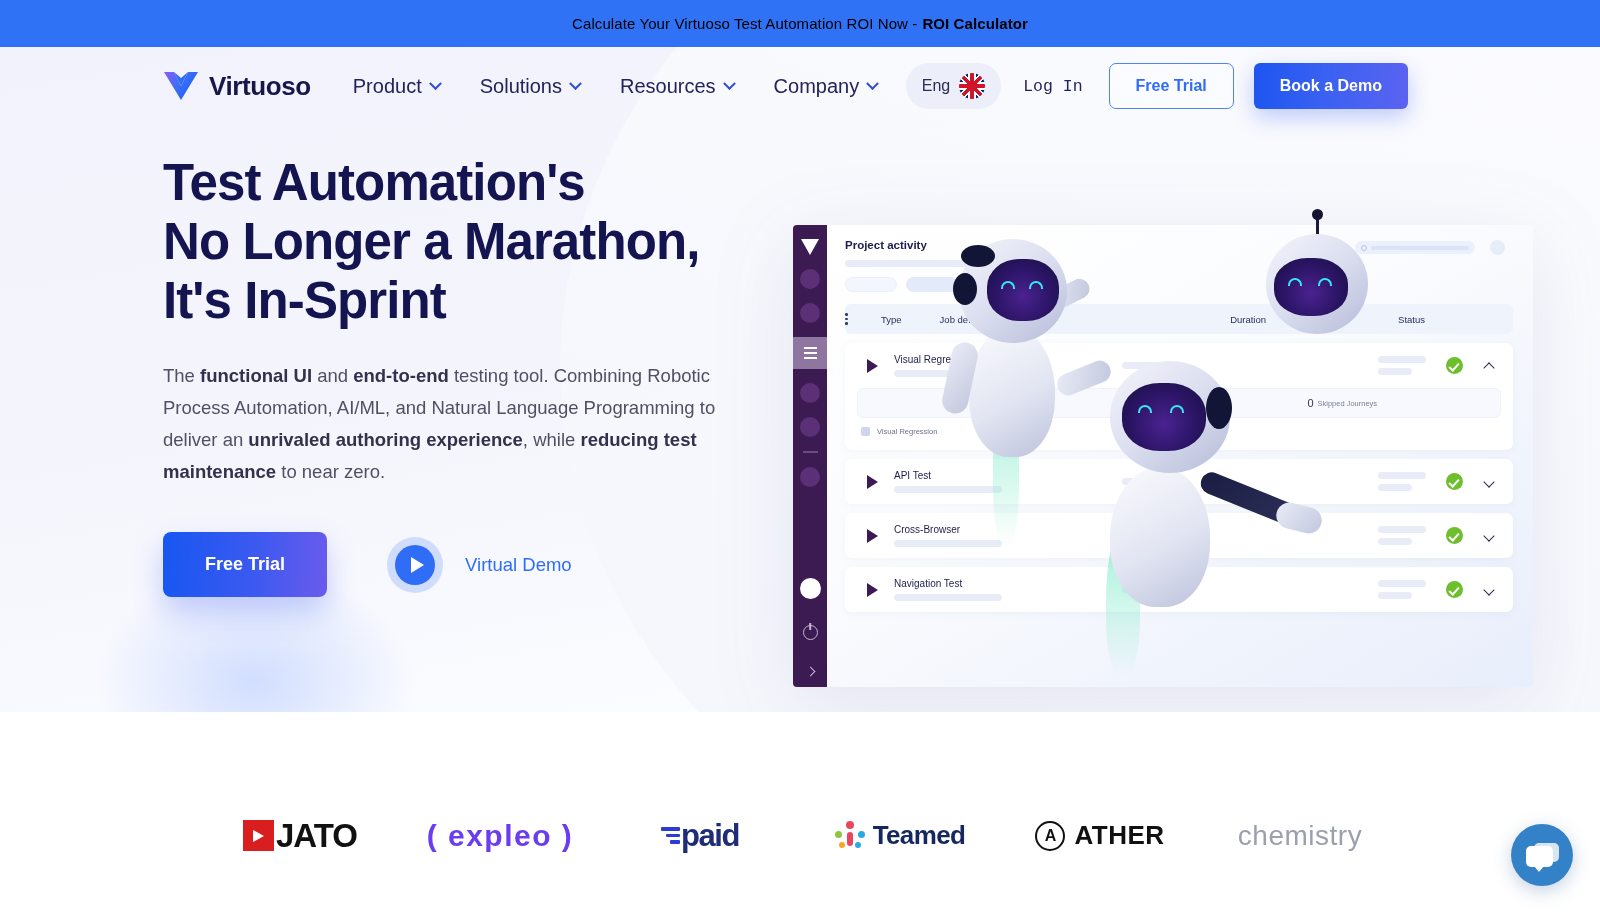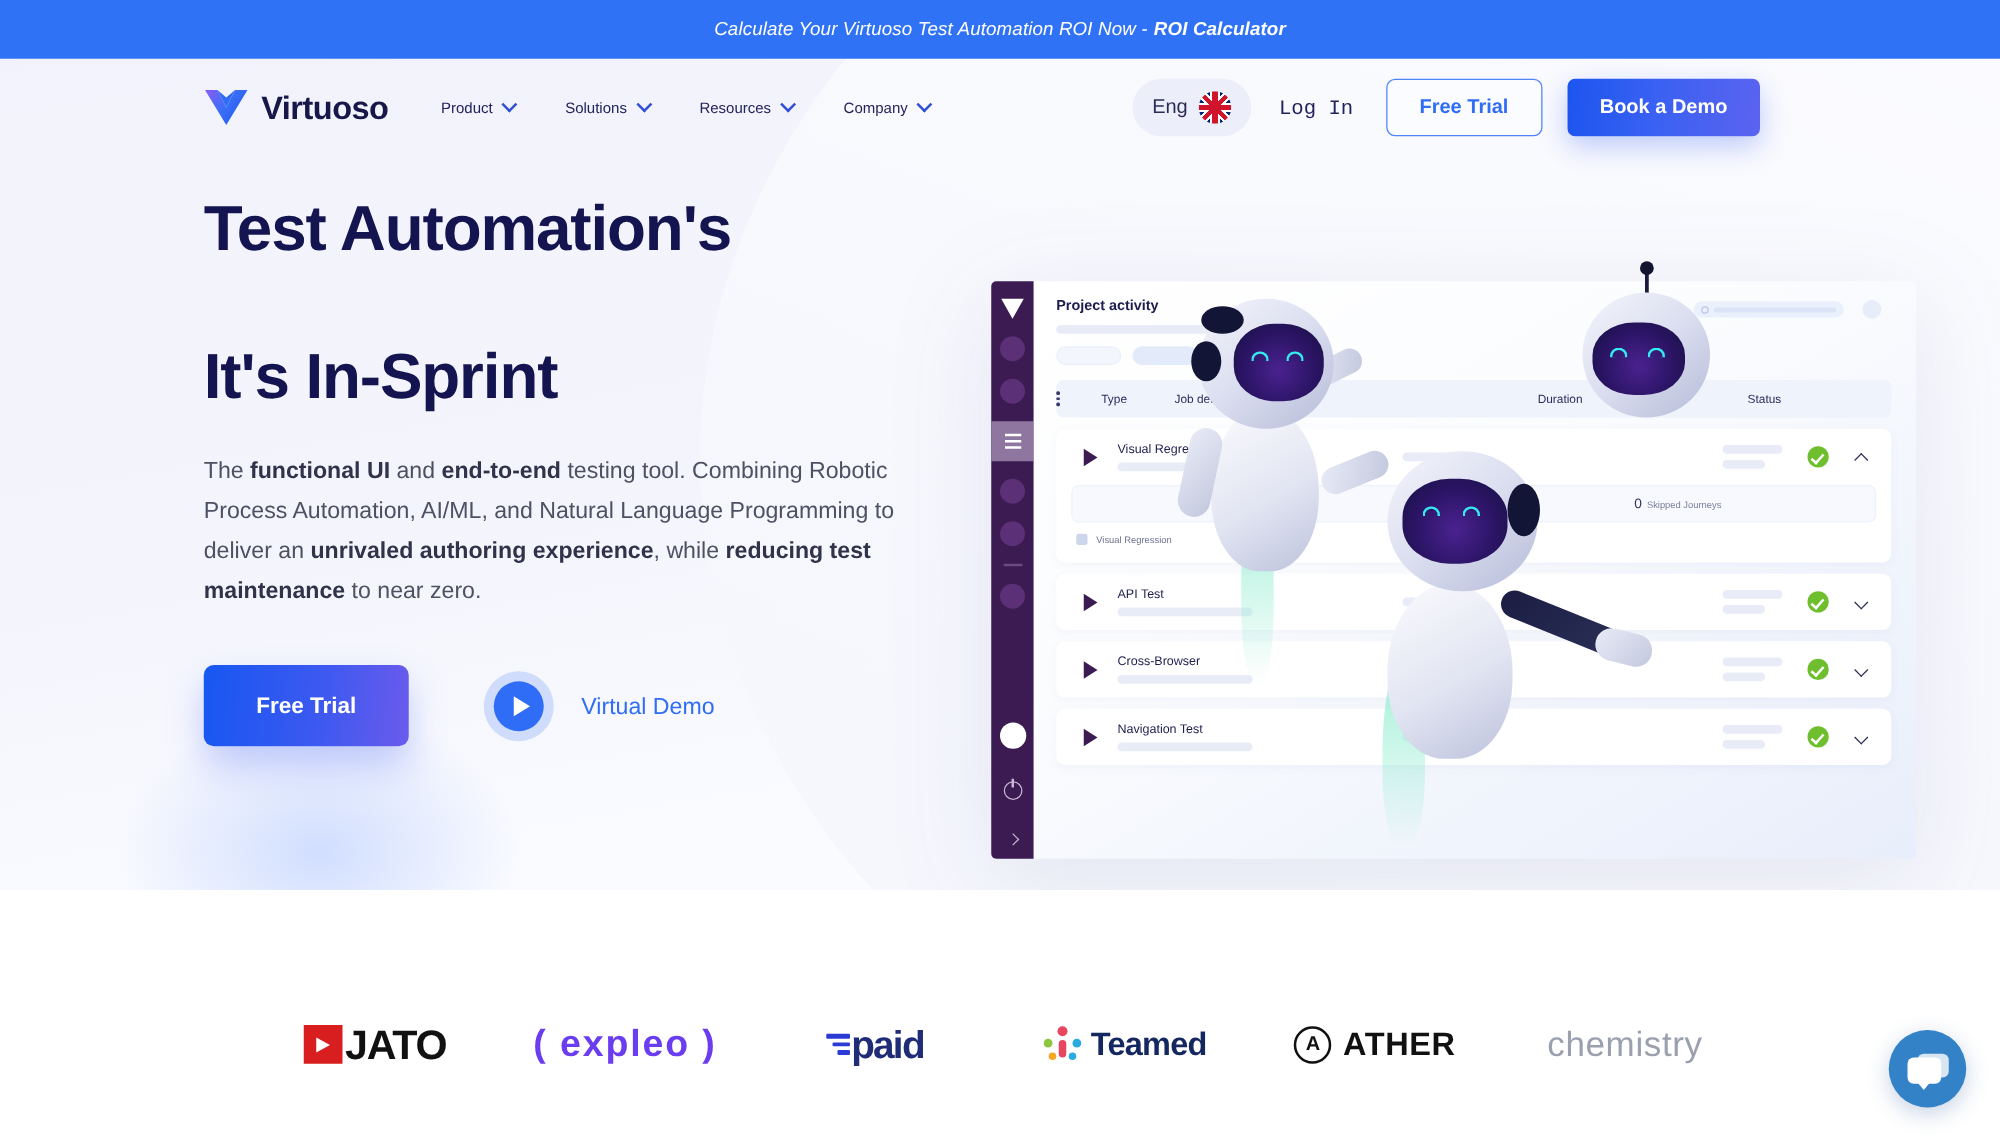--- a/index.html
+++ b/index.html
@@ -13,21 +13,21 @@
 
   
   .promo-banner {
     height: 47px; width: 100%;
     background: #2f72f5;
     display: flex; align-items: center; justify-content: center;
     color: #ffffff; font-size: 15px; letter-spacing: .1px;
     position: relative; z-index: 40;
   }
   .promo-banner .promo-strong { font-weight: bold; margin-left: 5px; }
-  .promo-link { color: #ffffff; text-decoration: none; display: flex; align-items: flex-start; font-style: italic; }
+  .promo-link { color: #000000; text-decoration: none; display: flex; align-items: flex-start; }
 
   
   .hero {
     position: relative;
     height: 665px;
     background: linear-gradient(170deg, #f1f2fb 0%, #f4f5fc 45%, #fafbff 78%, #ffffff 100%);
     overflow: hidden;
   }
   .hero-arc {
     position: absolute;
@@ -48,21 +48,21 @@
     position: relative; z-index: 30;
     height: 78px;
     display: flex; align-items: center;
     padding: 0 192px 0 163px;
   }
   .brand { display: flex; align-items: center; gap: 10px; margin-right: 42px; cursor: pointer; }
   .brand-name { font-size: 26px; font-weight: bold; color: #17174a; letter-spacing: -.4px; }
   .nav-links { display: flex; align-items: center; gap: 40px; }
   .nav-link {
     display: flex; align-items: center; gap: 9px;
-    font-size: 12px; color: #23235c; cursor: pointer; white-space: nowrap;
+    font-size: 20px; color: #23235c; cursor: pointer; white-space: nowrap;
   }
   .chev {
     width: 9px; height: 9px;
     border-right: 2.2px solid #2f4fd8; border-bottom: 2.2px solid #2f4fd8;
     transform: rotate(45deg) translate(-2px,-2px);
   }
   .nav-right { margin-left: auto; display: flex; align-items: center; gap: 0; }
   .lang-pill {
     display: flex; align-items: center; gap: 9px;
     background: #eceefa; border-radius: 26px;
@@ -384,21 +384,21 @@
         <span class="login-link">Log In</span>
         <button class="btn-outline">Free Trial</button>
         <button class="btn-primary">Book a Demo</button>
       </div>
     </div>
 
     <div class="hero-body">
       <div class="hero-left">
         <h1 class="headline">
           <span>Test Automation's</span><br>
-          <br>
+          <span>No Longer a Marathon,</span><br>
           <span>It's In-Sprint</span>
         </h1>
         <p class="sub"><span>The </span><b>functional UI</b><span> and </span><b>end-to-end</b><span> testing tool. Combining Robotic Process Automation, AI/ML, and Natural Language Programming to deliver an </span><b>unrivaled authoring experience</b><span>, while </span><b>reducing test maintenance</b><span> to near zero.</span></p>
 
         <div class="cta-row">
           <button class="btn-trial">Free Trial</button>
           <div class="demo">
             <span class="play-ring">
               <span class="play-circle">
                   <i class="play-tri"></i>

